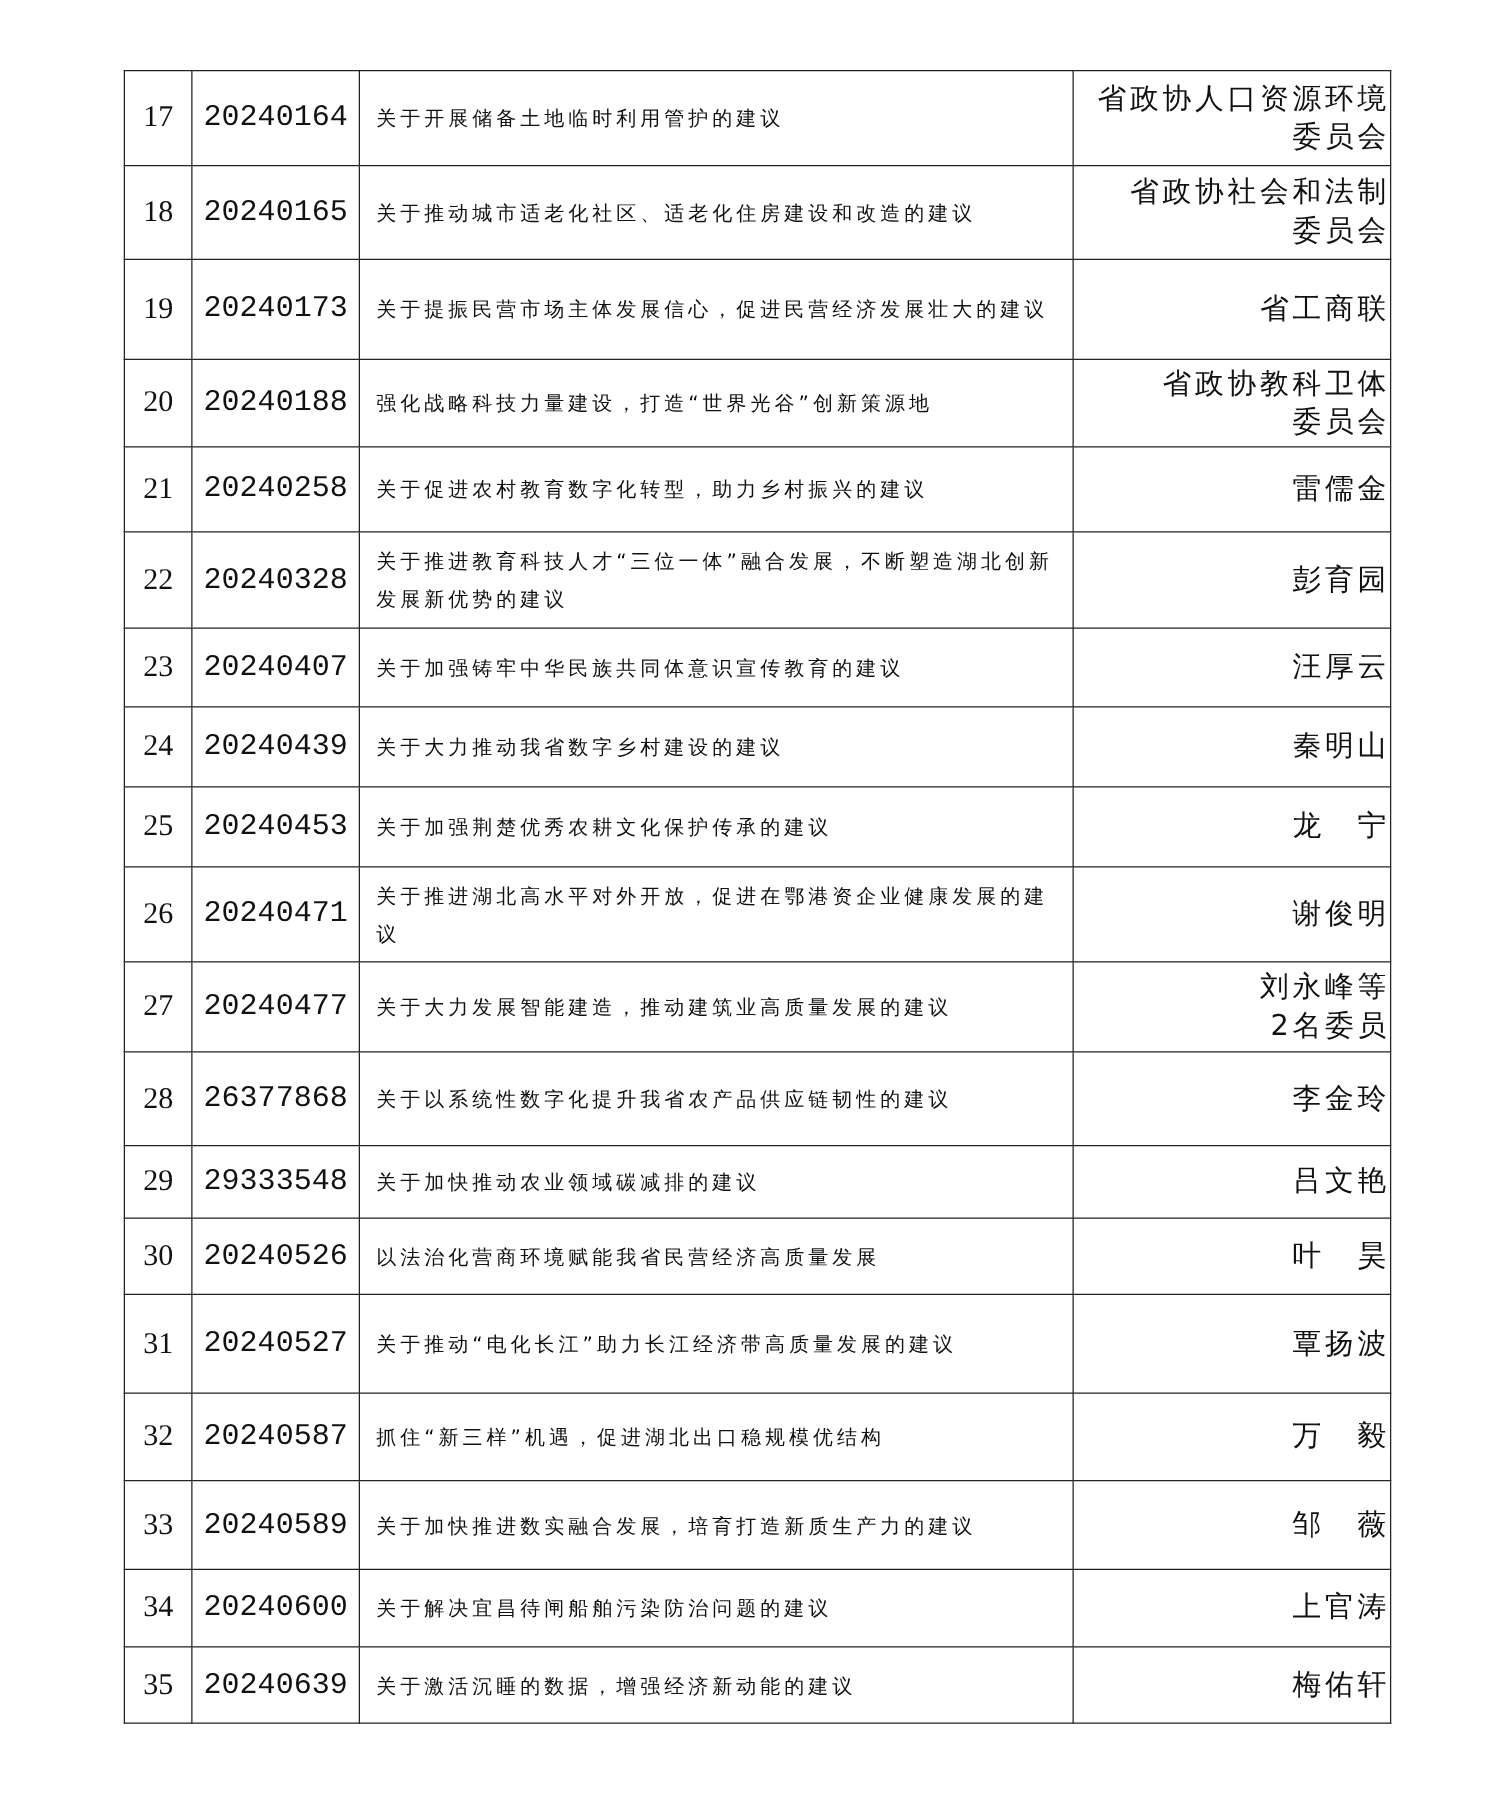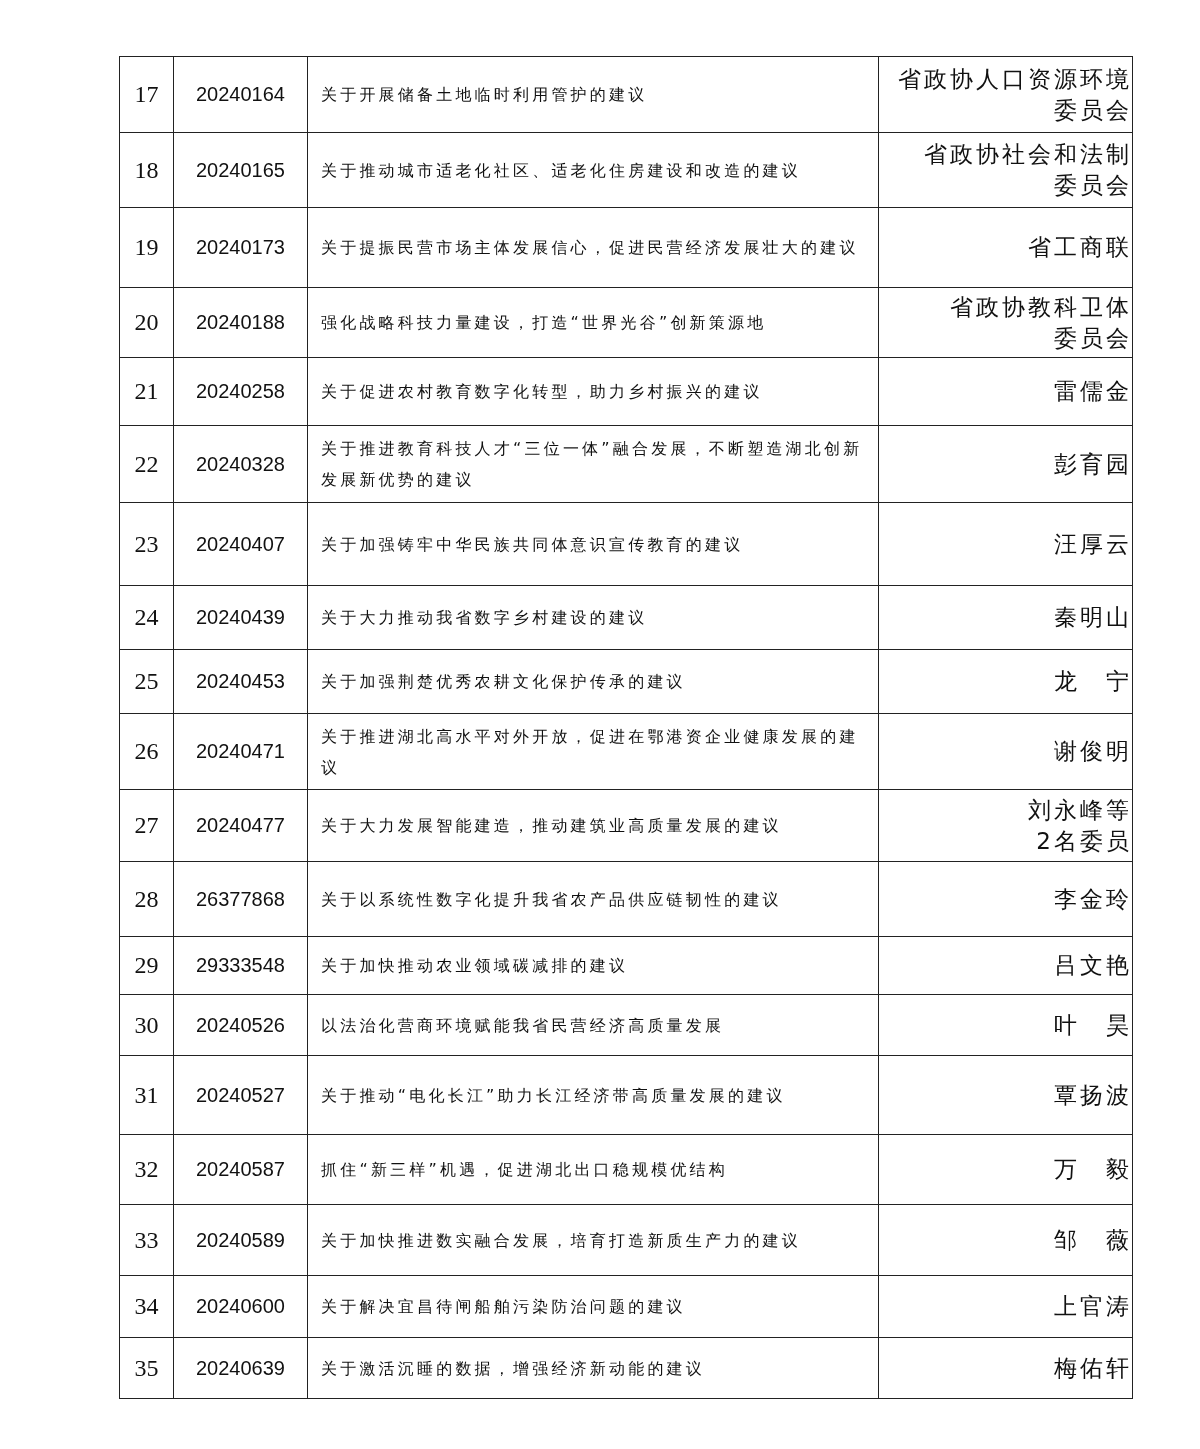--- a/index.html
+++ b/index.html
@@ -10,21 +10,21 @@
     body {
       width: 1200px;
       height: 1449px;
       position: relative;
       overflow: hidden;
       font-family: "DejaVu Serif", "Liberation Serif", serif;
       color: #111111;
     }
     #doc-table {
       position: absolute;
-      left: 119px;
+      left: 99px;
       top: 56px;
       border-collapse: collapse;
       table-layout: fixed;
       width: 1013px;
     }
     #doc-table td {
       border: 1.3px solid #222222;
       padding: 0;
       vertical-align: middle;
       box-sizing: border-box;
@@ -33,22 +33,22 @@
     col.c-num { width: 134px; }
     col.c-title { width: 571px; }
     col.c-prop { width: 254px; }
     td.idx {
       text-align: center;
       font-family: "Liberation Serif", "DejaVu Serif", serif;
       font-size: 24px;
     }
     td.num {
       text-align: center;
-      font-family: Liberation Sans, sans-serif;
-      font-size: 20px;
+      font-family: Liberation Mono, monospace;
+      font-size: 24px;
       margin-left: 36px;
     }
     td.title {
       text-align: left;
       padding-left: 13px !important;
       padding-right: 12px !important;
       font-size: 16px;
       line-height: 31px;
       letter-spacing: 3.2px;
       font-family: "DejaVu Sans", "Liberation Sans", sans-serif;
@@ -106,21 +106,21 @@
       <td class="num">20240258</td>
       <td class="title">关于促进农村教育数字化转型，助力乡村振兴的建议</td>
       <td class="prop">雷儒金</td>
     </tr>
     <tr style="height: 77px;">
       <td class="idx">22</td>
       <td class="num">20240328</td>
       <td class="title">关于推进教育科技人才“三位一体”融合发展，不断塑造湖北创新发展新优势的建议</td>
       <td class="prop">彭育园</td>
     </tr>
-    <tr style="height: 83px; border-radius: 20px;">
+    <tr style="height: 63px; border-radius: 20px;">
       <td class="idx">23</td>
       <td class="num">20240407</td>
       <td class="title">关于加强铸牢中华民族共同体意识宣传教育的建议</td>
       <td class="prop">汪厚云</td>
     </tr>
     <tr style="height: 64px;">
       <td class="idx">24</td>
       <td class="num">20240439</td>
       <td class="title">关于大力推动我省数字乡村建设的建议</td>
       <td class="prop">秦明山</td>

